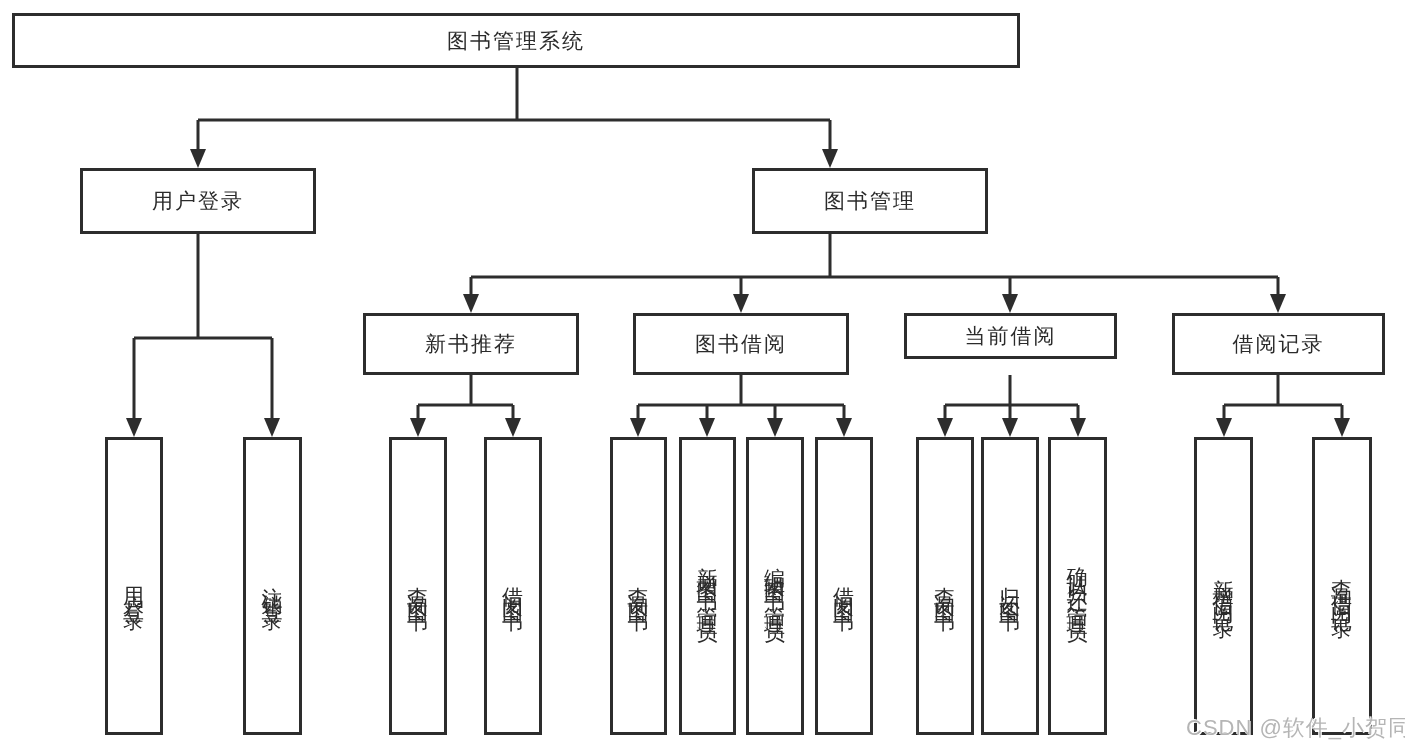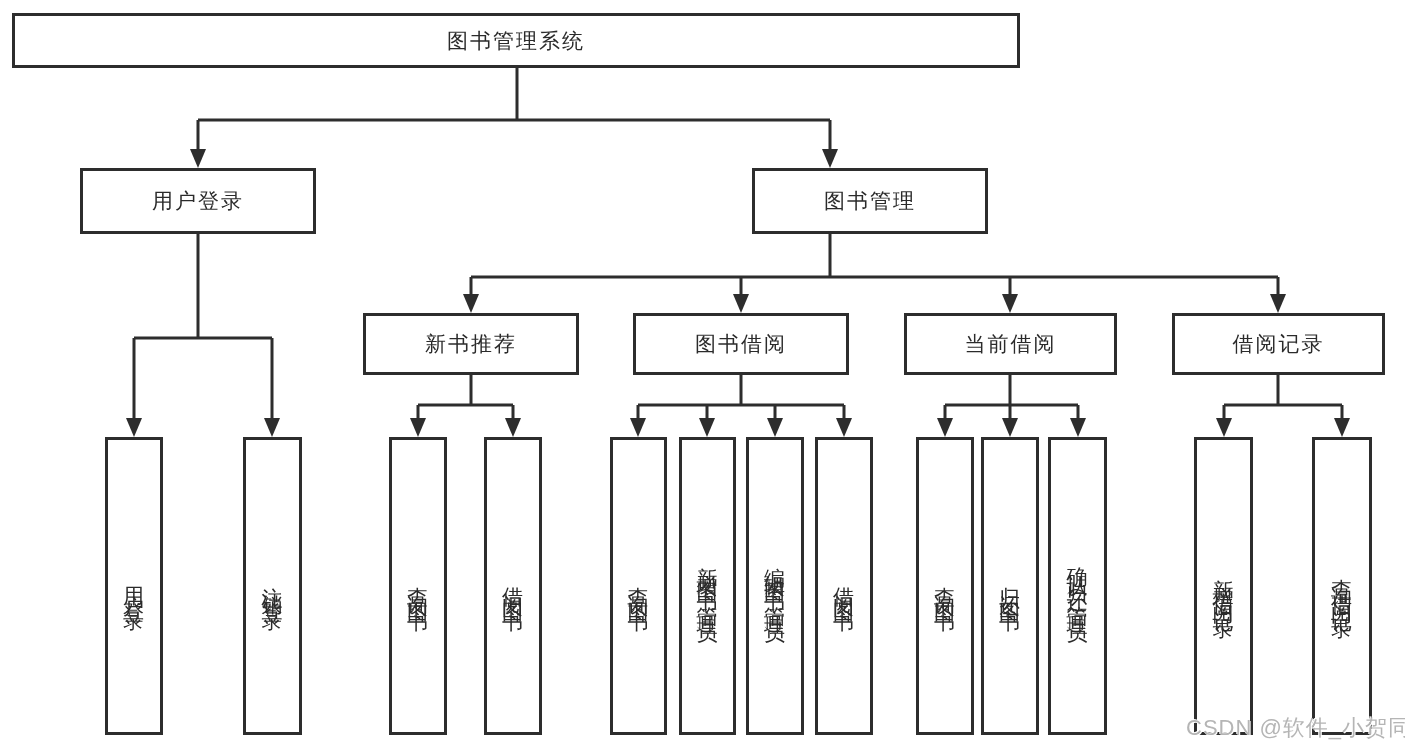--- a/index.html
+++ b/index.html
@@ -97,21 +97,21 @@
   <div class="node hnode" style="left:712px;top:168px;width:236px;height:66px;margin-left:40px;">
     <span>图书管理</span>
   </div>
 
   <div class="node hnode" style="left:363px;top:313px;width:216px;height:62px;">
     <span>新书推荐</span>
   </div>
   <div class="node hnode" style="left:633px;top:313px;width:216px;height:62px;">
     <span>图书借阅</span>
   </div>
-  <div class="node hnode" style="left:904px;top:313px;width:213px;height:62px;text-align:center;">
+  <div class="node hnode" style="left:904px;top:313px;width:213px;height:46px;text-align:center;">
     <span>当前借阅</span>
   </div>
   <div class="node hnode" style="left:1172px;top:313px;width:213px;height:62px;">
     <span>借阅记录</span>
   </div>
 
   <div class="node vnode" style="left:105px;top:437px;width:58px;height:298px;">
     <span>用户登录</span>
   </div>
   <div class="node vnode" style="left:243px;top:437px;width:59px;height:298px;">

